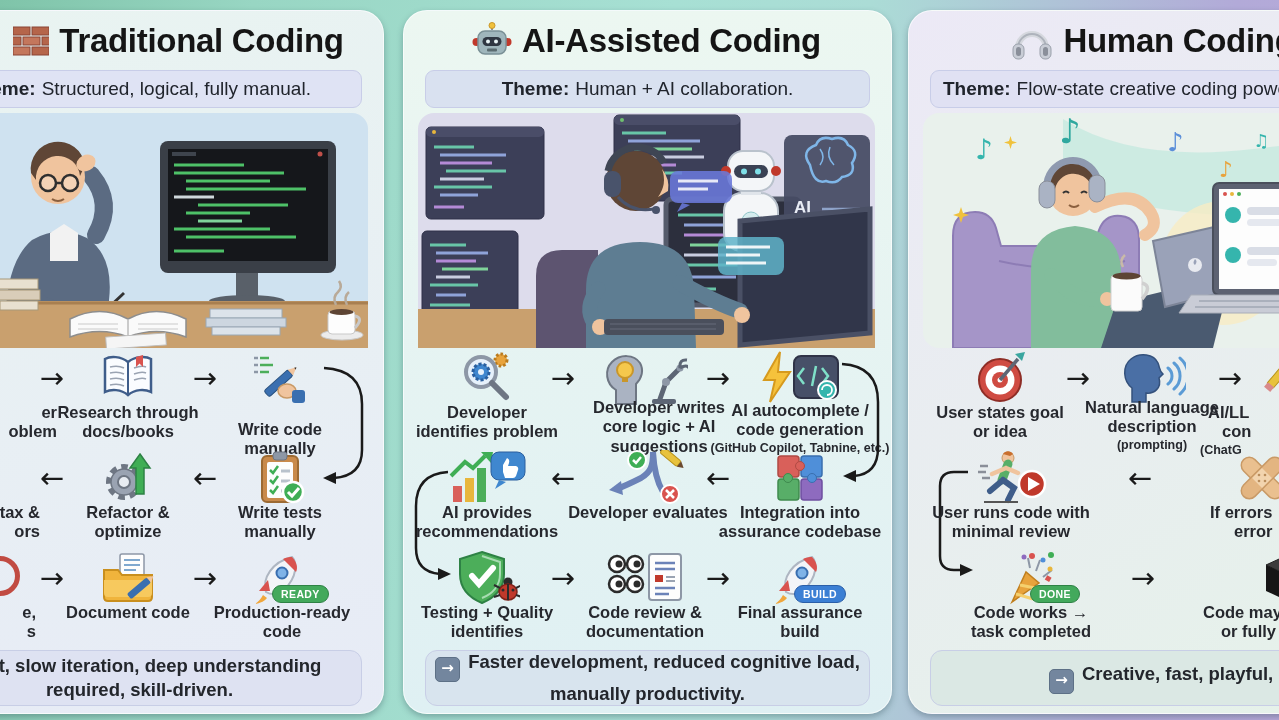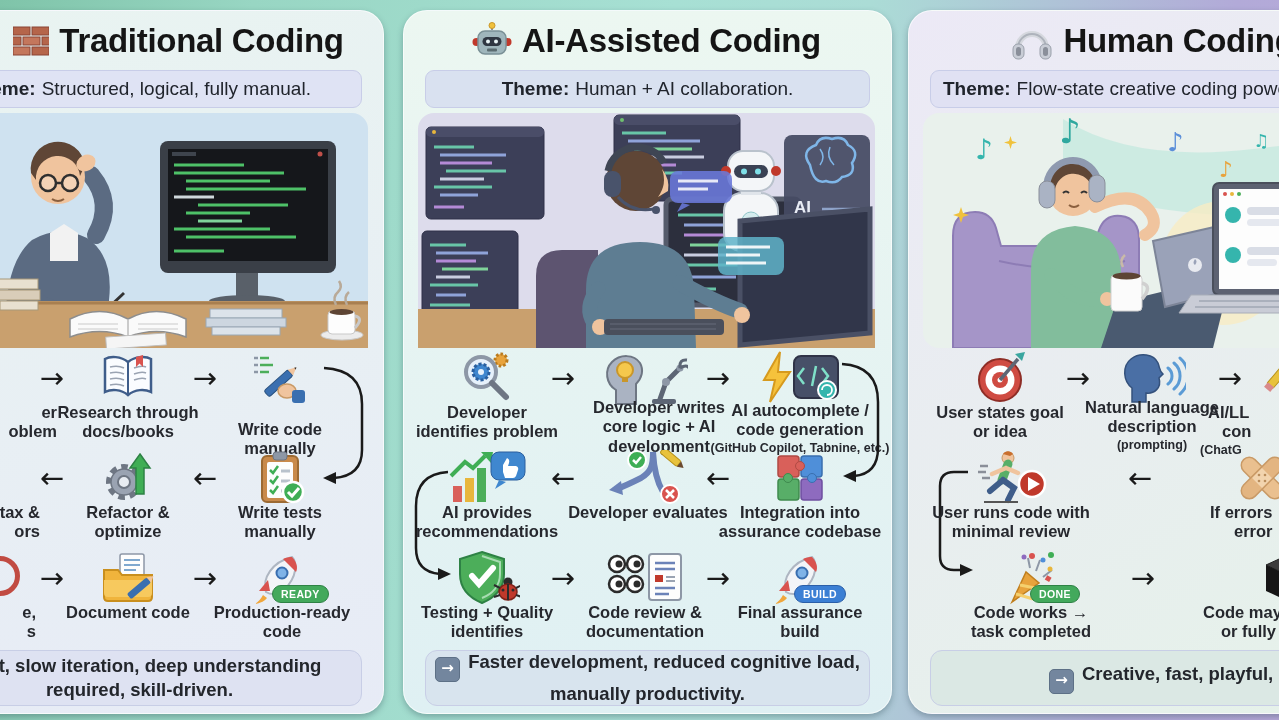--- a/index.html
+++ b/index.html
@@ -472,21 +472,21 @@
     <rect x="54" y="49" width="24" height="5" rx="2" fill="#5d6675"></rect>
     <path d="M62 49 L68 32 L82 18" stroke="#5d6675" stroke-width="5" fill="none" stroke-linecap="round"></path>
     <circle cx="68" cy="32" r="4" fill="#8d97a6"></circle>
       <circle cx="82" cy="18" r="3.5" fill="#8d97a6"></circle>
     <path d="M82 18 q9 -5 10 3 M82 18 q-1 -9 7 -8" stroke="#5d6675" stroke-width="3" fill="none"></path>
   </svg>
 </div>
 <div class="lbl" style="left:579px;top:398px;width:160px">
   <span>Developer writes</span>
   <span>core logic + AI</span>
-  <span>development</span>
+  <span>suggestions</span>
 </div>
 <span class="arr" style="left:701px;top:363px">→</span>
 <div class="ic" style="left:758px;top:350px">
   <svg width="84" height="56" viewBox="0 0 84 56">
     <polygon points="22,2 6,30 17,30 12,52 32,22 20,22" fill="#f5c23c" stroke="#d69a1e" stroke-width="2"></polygon>
     <rect x="36" y="6" width="44" height="42" rx="7" fill="#475068" stroke="#2f3347" stroke-width="2"></rect>
     <path d="M46 18 l-6 8 6 8 M64 18 l6 8 -6 8 M58 16 l-4 20" stroke="#7fe0c8" stroke-width="2.5" fill="none"></path>
     <circle cx="69" cy="40" r="9" fill="#35b5ad" stroke="#fff" stroke-width="2"></circle>
     <path d="M64 40 a5 5 0 0 1 10 0 a5 5 0 0 1 -5 5" stroke="#fff" stroke-width="1.8" fill="none"></path>
   </svg>

